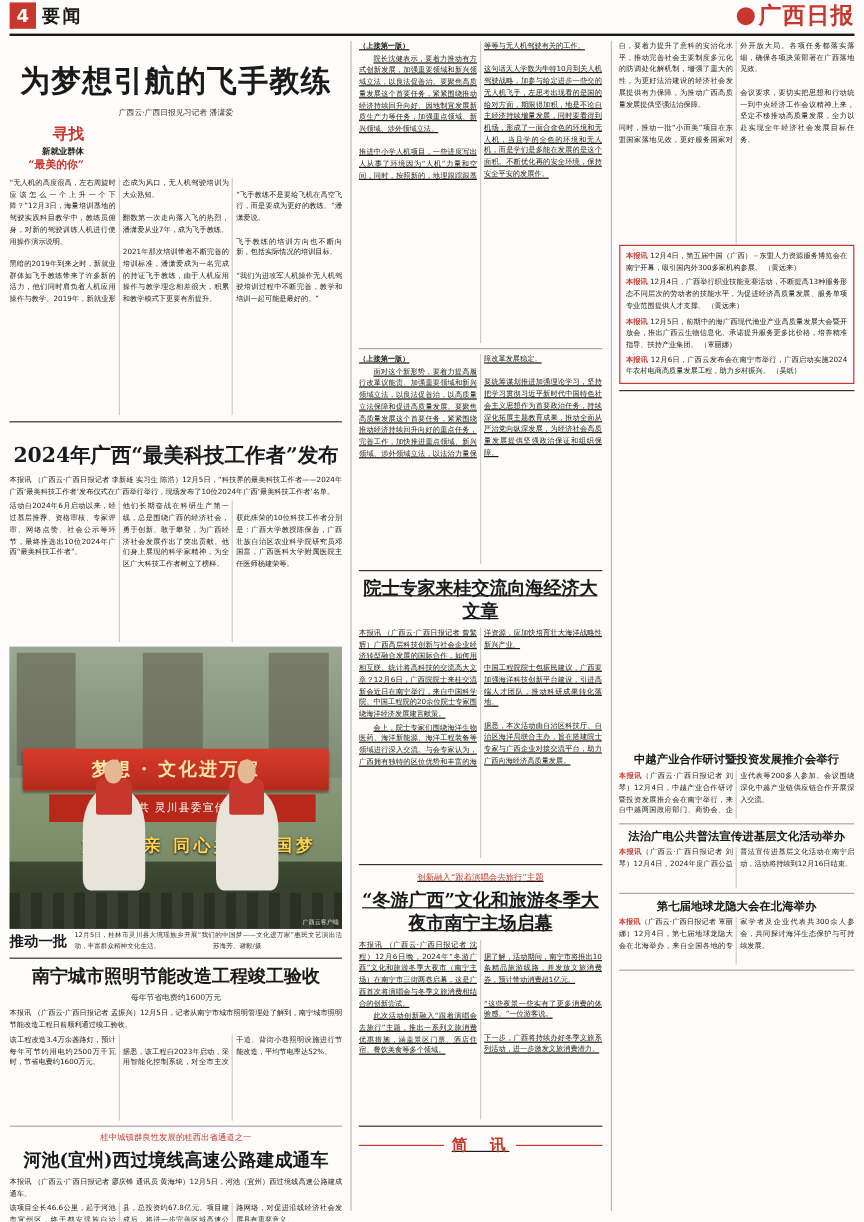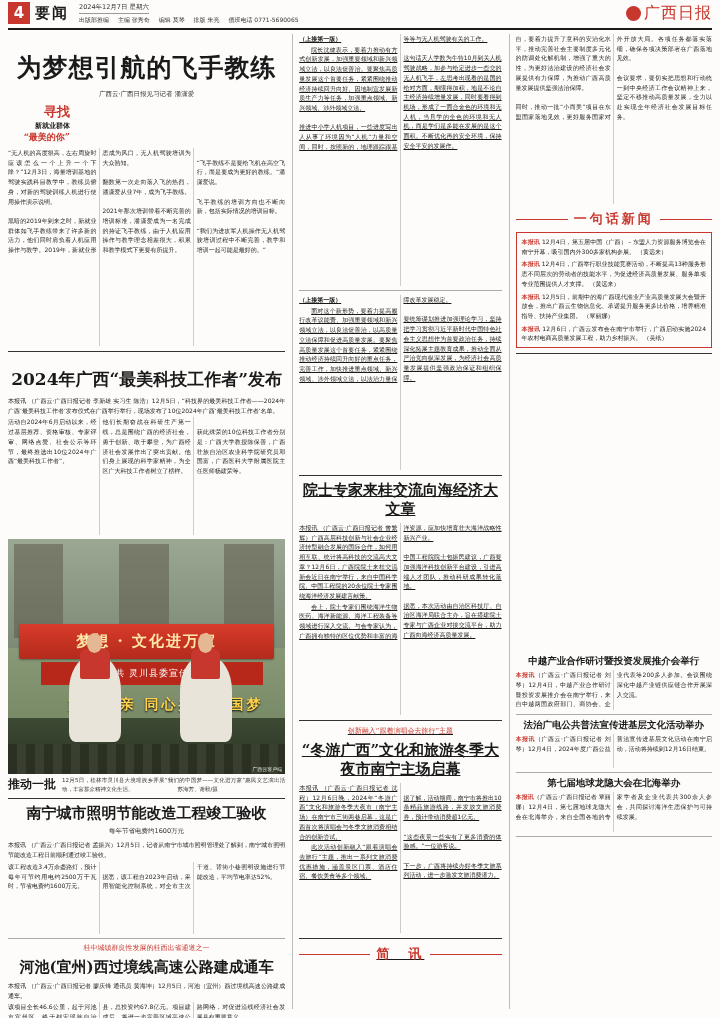--- a/index.html
+++ b/index.html
@@ -19,21 +19,21 @@
     width:22px; height:22px; background:#c8372d; color:#fff;
     font-size:15px; font-weight:bold; display:flex; align-items:center; justify-content:center;
     margin-right:5px;
   }
   .section-name { font-size:15px; font-weight:bold; letter-spacing:2px; margin-right:10px; font-family:"DejaVu Serif","Liberation Serif",serif;}
   .mast-meta { font-size:6px; color:#333; line-height:1.5; }
   .mast-meta .date { font-size:6.5px; border-bottom:0.5px solid #999; padding-bottom:1px; display:inline-block; margin-bottom:1px;}
   .mast-meta .credits span { margin-right:7px; }
   .mast-sep { flex:1; }
   .paper-title {
-    font-size:16px; font-weight:normal; color:#c8372d; letter-spacing:1px;
+    font-size:19px; font-weight:bold; color:#c8372d; letter-spacing:1px;
     font-family:"DejaVu Serif","Liberation Serif",serif;
     display:flex; align-items:center; gap:3px;
   }
   .paper-logo { width:15px; height:15px; border-radius:50%; background:#c8372d; display:inline-block;}
 
   
   .cols { display:flex; gap:7px; margin-top:4px; height:975px; }
   .col-left { width:278px; }
   .col-mid  { width:210px; }
   .col-right{ width:204px; }
@@ -122,30 +122,20 @@
   .mini-head { font-size:9.5px; font-weight:bold; text-align:center; margin:4px 0 2px; font-family:Liberation Sans, sans-serif;}
 </style>
 </head>
 <body>
 
 <div class="page">
 
   <div class="masthead">
     <div class="pagenum">4</div>
     <div class="section-name">要闻</div>
-    <div class="mast-meta">
-      <div class="date">2024年12月7日 星期六</div>
-      <div class="credits">
-        <span>出版部推编</span>
-        <span>主编 张秀奇</span>
-        <span>编辑 莫琴</span>
-        <span>排版 朱亮</span>
-        <span>值班电话 0771-5690065</span>
-      </div>
-    </div>
     <div class="mast-sep"></div>
     <div class="paper-title">
       <span class="paper-logo"></span>
       <span>广西日报</span>
     </div>
   </div>
 
   <div class="cols">
 
     <div class="col-left">
@@ -288,25 +278,20 @@
     </div>
 
     <div class="col-right rule" style="padding-left:6px;">
 
       <div class="txt two-col" style="white-space:pre-line; height:170px; overflow:hidden;">自，要着力提升了意科的安治化水平，推动完善社会主要制度多元化的防调处化解机制，增强了重大的性，为更好法治建设的经济社会发展提供有力保障，为推动广西高质量发展提供坚强法治保障。
 
 同时，推动一批“小而美”项目在东盟国家落地见效，更好服务国家对外开放大局。各项任务都落实落细，确保各项决策部署在广西落地见效。
 
 会议要求，要切实把思想和行动统一到中央经济工作会议精神上来，坚定不移推动高质量发展，全力以赴实现全年经济社会发展目标任务。</div>
 
-      <div class="sec-head">
-        <span class="bar"></span>
-        <span class="t">一句话新闻</span>
-        <span class="bar"></span>
-      </div>
 
       <div class="boxed">
         <div class="txt" style="margin-bottom:3px;">
           <span class="src redtxt">本报讯</span>
           <span>12月4日，第五届中国（广西）－东盟人力资源服务博览会在南宁开幕，吸引国内外300多家机构参展。</span>
           <span>（黄远来）</span>
         </div>
         <div class="txt" style="margin-bottom:3px;">
           <span class="src redtxt">本报讯</span>
           <span>12月4日，广西举行职业技能竞赛活动，不断提高13种服务形态不同层次的劳动者的技能水平，为促进经济高质量发展、服务单项专业范围提供人才支撑。</span>

